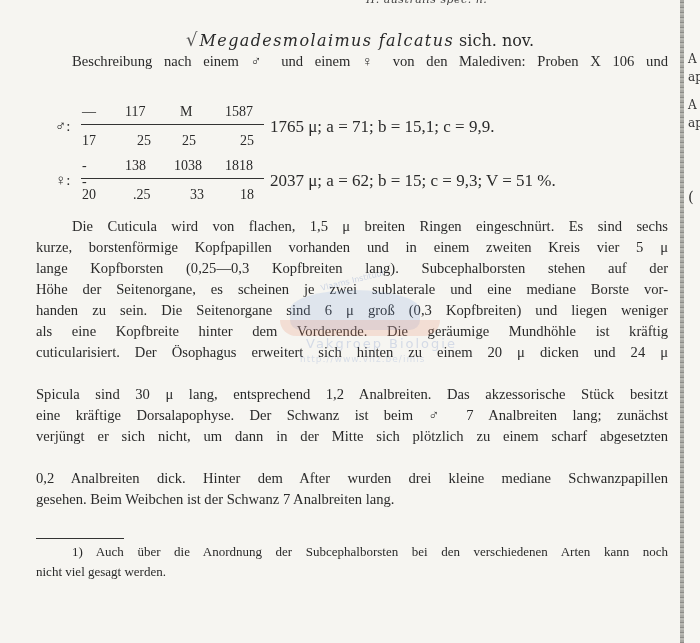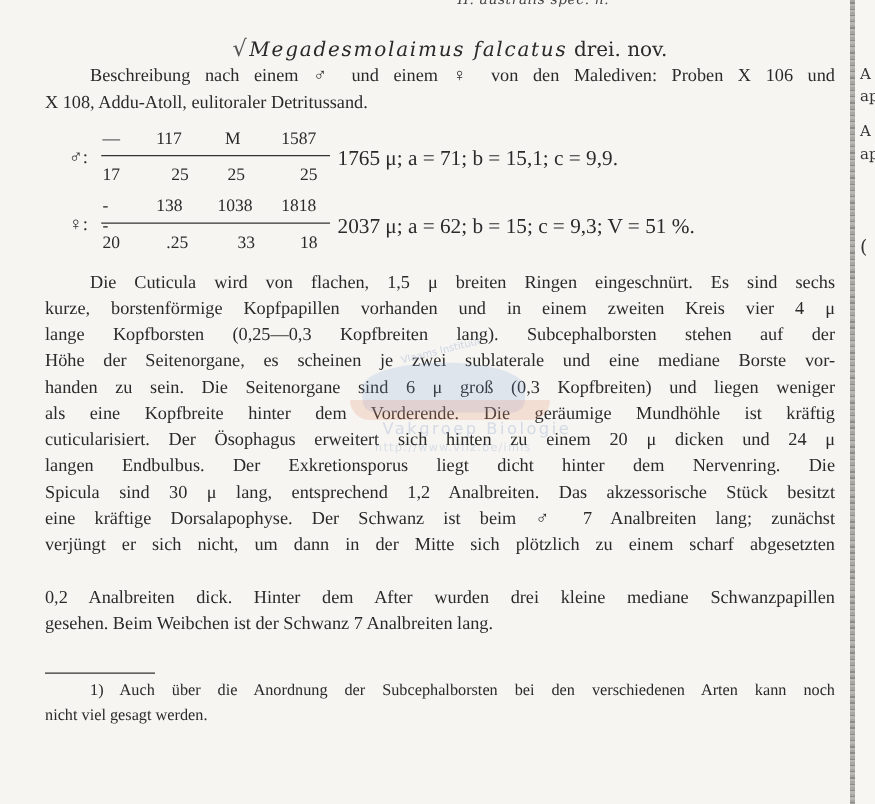--- a/index.html
+++ b/index.html
@@ -46,25 +46,24 @@
   </style>
 </head>
 <body>
 
 <div class="page">
 
   <div class="running-head">II. australis spec. n.</div>
 
   <div class="title">
     <span class="check">√</span><i>Megadesmolaimus falcatus</i>
-    <span>drei. nov.</span>
+    <span>sich. nov.</span>
   </div>
 
   <div class="line first" style="top:51px;">Beschreibung nach einem ♂ und einem ♀ von den Malediven: Proben X 106 und</div>
-  <div class="line last" style="top:72px;">X 108, Addu-Atoll, eulitoraler Detritussand.</div>
 
   <div class="formula" style="top:104px;">
     <span class="sex" style="left:19px; top:14px;">♂:</span>
     <span class="num" style="left:46px; top:0;">—</span>
     <span class="num" style="left:89px; top:0;">117</span>
     <span class="num" style="left:144px; top:0;">M</span>
     <span class="num" style="left:189px; top:0;">1587</span>
     <div class="bar" style="left:45px; top:20px; width:183px;"></div>
     <span class="den" style="left:46px; top:29px;">17</span>
     <span class="den" style="left:101px; top:29px;">25</span>
@@ -81,27 +80,26 @@
     <span class="num" style="left:189px; top:0;">1818</span>
     <div class="bar" style="left:45px; top:20px; width:183px;"></div>
     <span class="den" style="left:46px; top:29px;">20</span>
     <span class="den" style="left:97px; top:29px;">.25</span>
     <span class="den" style="left:154px; top:29px;">33</span>
     <span class="den" style="left:204px; top:29px;text-align:right;">18</span>
     <span class="tail" style="left:234px; top:13px;">2037 μ; a = 62; b = 15; c = 9,3; V = 51 %.</span>
   </div>
 
   <div class="line first" style="top:216px;">Die Cuticula wird von flachen, 1,5 μ breiten Ringen eingeschnürt. Es sind sechs</div>
-  <div class="line" style="top:237px;">kurze, borstenförmige Kopfpapillen vorhanden und in einem zweiten Kreis vier 4 μ</div>
+  <div class="line" style="top:237px;">kurze, borstenförmige Kopfpapillen vorhanden und in einem zweiten Kreis vier 5 μ</div>
   <div class="line" style="top:258px;">lange Kopfborsten (0,25—0,3 Kopfbreiten lang). Subcephalborsten stehen auf der</div>
   <div class="line" style="top:279px;">Höhe der Seitenorgane, es scheinen je zwei sublaterale und eine mediane Borste vor-</div>
   <div class="line" style="top:300px;">handen zu sein. Die Seitenorgane sind 6 μ groß (0,3 Kopfbreiten) und liegen weniger</div>
   <div class="line" style="top:321px;">als eine Kopfbreite hinter dem Vorderende. Die geräumige Mundhöhle ist kräftig</div>
   <div class="line" style="top:342px;">cuticularisiert. Der Ösophagus erweitert sich hinten zu einem 20 μ dicken und 24 μ</div>
-  <div class="line" style="top:363px;">langen Endbulbus. Der Exkretionsporus liegt dicht hinter dem Nervenring. Die</div>
   <div class="line" style="top:384px;">Spicula sind 30 μ lang, entsprechend 1,2 Analbreiten. Das akzessorische Stück besitzt</div>
   <div class="line" style="top:405px;">eine kräftige Dorsalapophyse. Der Schwanz ist beim ♂ 7 Analbreiten lang; zunächst</div>
   <div class="line" style="top:426px;">verjüngt er sich nicht, um dann in der Mitte sich plötzlich zu einem scharf abgesetzten</div>
   <div class="line" style="top:468px;">0,2 Analbreiten dick. Hinter dem After wurden drei kleine mediane Schwanzpapillen</div>
   <div class="line last" style="top:489px;">gesehen. Beim Weibchen ist der Schwanz 7 Analbreiten lang.</div>
 
   <div class="rule"></div>
   <div class="foot first" style="top:542px;">1) Auch über die Anordnung der Subcephalborsten bei den verschiedenen Arten kann noch</div>
   <div class="foot" style="top:562px;">nicht viel gesagt werden.</div>
 

